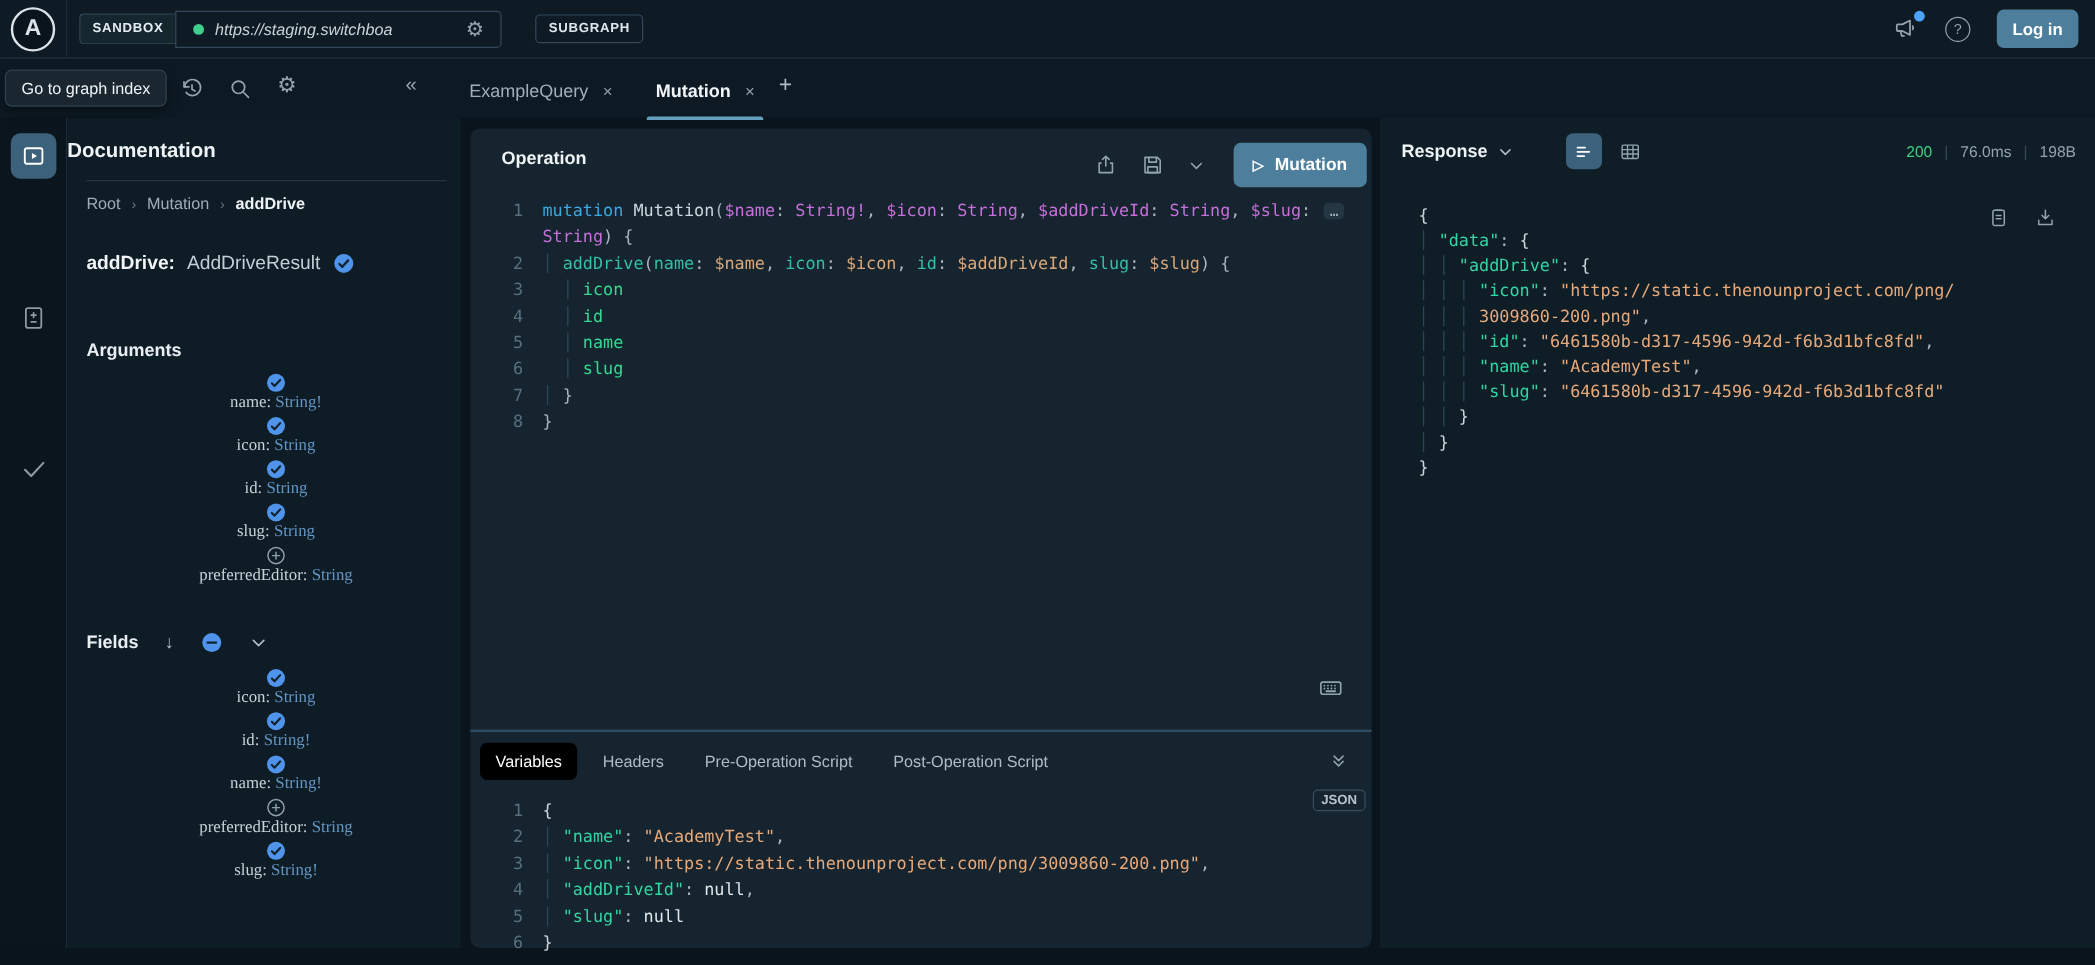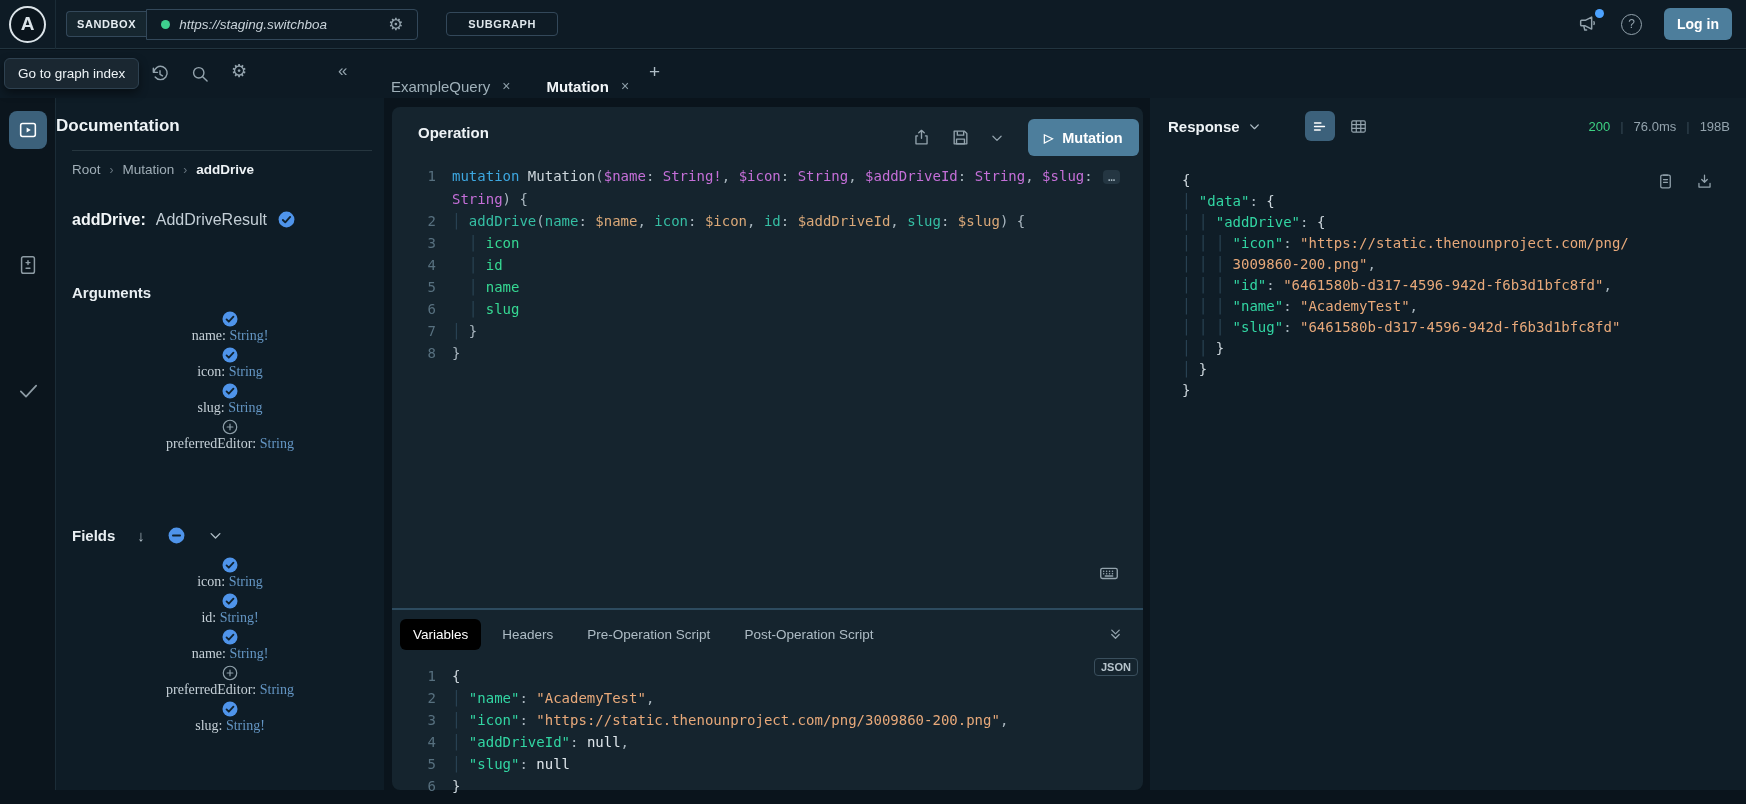--- a/index.html
+++ b/index.html
@@ -16,35 +16,35 @@
   .logo-wrap { width:56px; height:49px; display:flex; align-items:center; justify-content:center; border-right:1px solid #1b2c37; }
   .logo { width:37px; height:37px; border:2.5px solid #dbe3e8; border-radius:50%;
     display:flex; align-items:center; justify-content:center; font-weight:bold; font-size:19px; color:#dbe3e8; background:#0a141c; }
   .sandbox-chip { margin-left:10px; background:#16262f; border:1px solid #33485a; border-right:none;
     border-radius:4px 0 0 4px; padding:6px 10px; font-size:11px; font-weight:bold; letter-spacing:.6px; color:#e6edf2; }
   .url-box { display:flex; align-items:center; gap:9px; border:1px solid #33485a; border-radius:0 4px 4px 0;
     padding:5px 10px 5px 14px; min-width:272px; height:31px; background:#0e1b25; }
   .dot-green { width:9px; height:9px; border-radius:50%; background:#3ecf8e; flex:none; }
   .url-text { font-size:13.5px; color:#c9d3da; white-space:nowrap; overflow:hidden; width:200px;font-style:italic; }
   .gear { color:#93a3ad; font-size:17px; line-height:1; cursor:pointer; }
-  .subgraph-chip { margin-left:28px; border:1px solid #33485a; border-radius:4px; padding:5px 21px;
+  .subgraph-chip { margin-left:28px; border:1px solid #33485a; border-radius:4px; padding:5px 10px;
     font-size:11px; font-weight:bold; letter-spacing:.6px; color:#dfe7ec; }
   .topbar-right { margin-left:auto; display:flex; align-items:center; gap:22px; padding-right:14px; }
   .icon-btn { color:#93a3ad; position:relative; display:flex; align-items:center; cursor:pointer; }
   .notif-dot { position:absolute; top:-4px; right:-5px; width:9px; height:9px; border-radius:50%; background:#4da3ff; }
   .help-circle { width:21px; height:21px; border:1.5px solid #93a3ad; border-radius:50%;
     display:flex; align-items:center; justify-content:center; font-size:12px; color:#93a3ad; }
   .login-btn { background:#4d7e9c; color:#fff; border:none; border-radius:6px; padding:8px 13px;
     font-size:14px; font-weight:600; font-family:inherit; cursor:pointer; }
 
   
   .tabstrip { position:absolute; left:0; top:50px; width:1746px; height:48px; background:#0d1a24; }
   .strip-icon { position:absolute; top:14px; color:#93a3ad; cursor:pointer; }
   .collapse-glyph { position:absolute; left:338px; top:11px; font-size:17px; color:#93a3ad; cursor:pointer; }
-  .tabs { position:absolute; left:388px; top:12px; height:48px; display:flex; align-items:flex-end; gap:30px; }
+  .tabs { position:absolute; left:388px; top:2px; height:48px; display:flex; align-items:flex-end; gap:30px; }
   .etab { display:flex; align-items:center; gap:12px; height:48px; padding:0 3px; font-size:15px; color:#9fb0b9; cursor:pointer; position:relative; }
   .etab.active { color:#f2f6f8; font-weight:600; }
   .etab.active::after { content:""; position:absolute; left:-4px; right:-4px; bottom:0; height:3px; background:#64a0bd; border-radius:2px 2px 0 0; }
   .etab-close { color:#8fa0aa; font-size:14px; font-weight:400; }
   .tab-plus { font-size:19px; color:#aebcc5; cursor:pointer; padding:0 4px; }
   .tooltip { position:absolute; left:4px; top:58px; z-index:30; background:#1a2731; border:1px solid #2e4150;
     border-radius:6px; padding:7px 13px; font-size:13.5px; color:#eef3f6; box-shadow:0 4px 10px rgba(0,0,0,.45); }
 
   
   .iconrail { position:absolute; left:0; top:98px; width:56px; height:692px; background:#0b151d; border-right:1px solid #1b2c37; }
@@ -232,20 +232,27 @@
           <circle cx="12" cy="12" r="10" fill="#4f94ea"></circle>
           <path d="M7.4 12.6l3 3 6.2-6.8" stroke="#10222e" stroke-width="2.4" fill="none" stroke-linecap="round" stroke-linejoin="round"></path>
         </svg>
         <span><span class="doc-name">icon: </span><span class="doc-type">String</span></span>
       </div>
       <div class="doc-row">
         <svg width="18" height="18" viewBox="0 0 24 24">
           <circle cx="12" cy="12" r="10" fill="#4f94ea"></circle>
           <path d="M7.4 12.6l3 3 6.2-6.8" stroke="#10222e" stroke-width="2.4" fill="none" stroke-linecap="round" stroke-linejoin="round"></path>
         </svg>
+        <span><span class="doc-name">id: </span><span class="doc-type">String</span></span>
+      </div>
+      <div class="doc-row">
+        <svg width="18" height="18" viewBox="0 0 24 24">
+          <circle cx="12" cy="12" r="10" fill="#4f94ea"></circle>
+          <path d="M7.4 12.6l3 3 6.2-6.8" stroke="#10222e" stroke-width="2.4" fill="none" stroke-linecap="round" stroke-linejoin="round"></path>
+        </svg>
         <span><span class="doc-name">slug: </span><span class="doc-type">String</span></span>
       </div>
       <div class="doc-row">
         <svg width="18" height="18" viewBox="0 0 24 24" fill="none">
           <circle cx="12" cy="12" r="9" stroke="#8fa0aa" stroke-width="1.6"></circle>
           <path d="M12 8.2v7.6M8.2 12h7.6" stroke="#8fa0aa" stroke-width="1.6" stroke-linecap="round"></path>
         </svg>
         <span><span class="doc-name">preferredEditor: </span><span class="doc-type">String</span></span>
       </div>
     </div>

